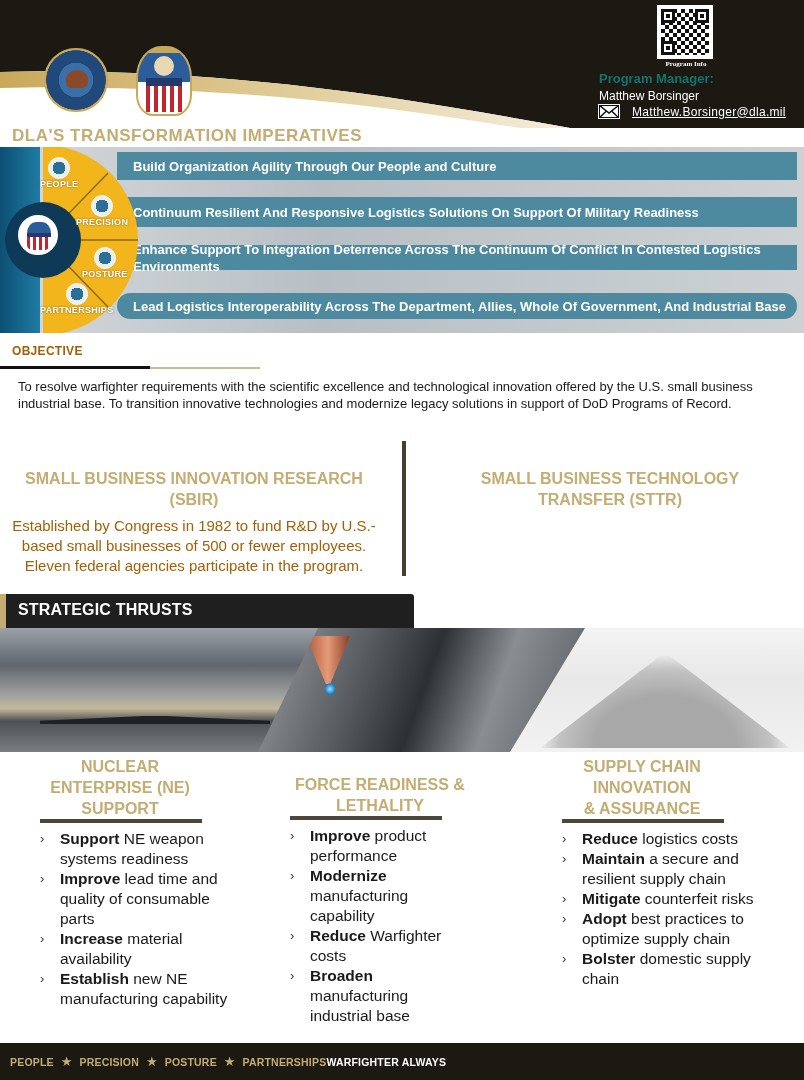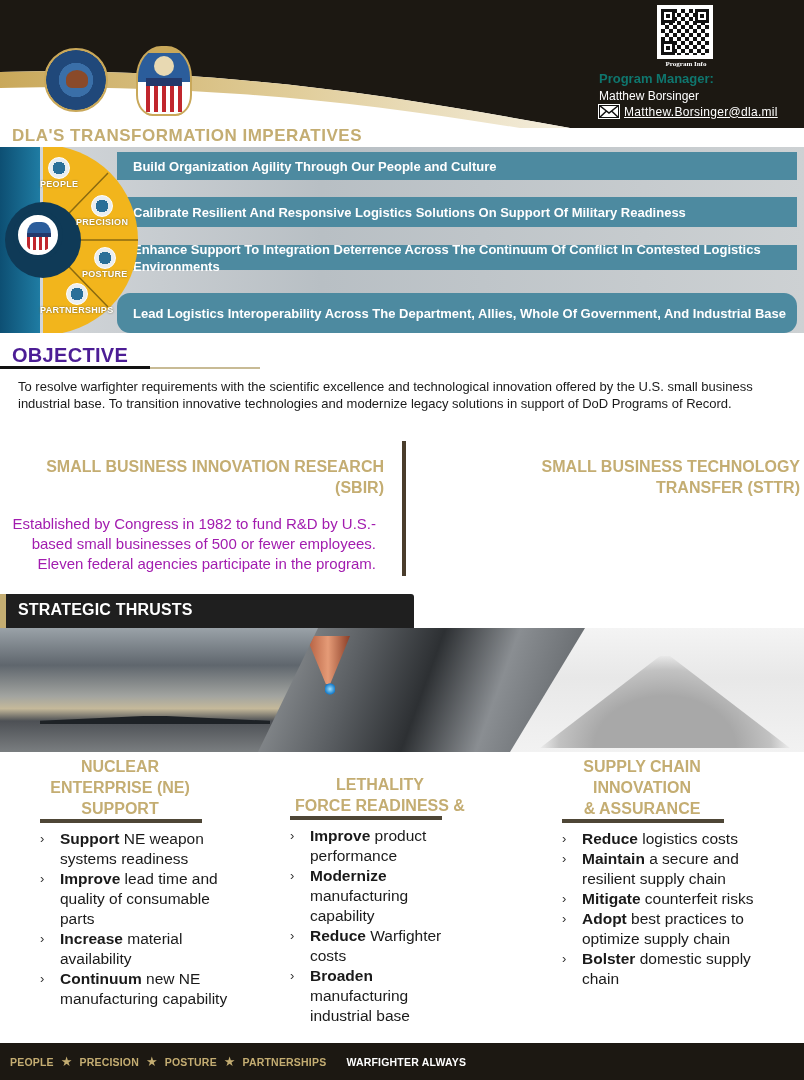--- a/index.html
+++ b/index.html
@@ -22,53 +22,53 @@
 
   .qr { position: absolute; left: 657px; top: 5px; width: 56px; height: 54px; background: #fff; padding: 4px; }
   .qr-grid { width: 100%; height: 100%; background:
       linear-gradient(90deg, transparent 0 0), 
       repeating-conic-gradient(#111 0 25%, #fff 0 50%) 0 0 / 8px 8px; }
   .qr-corner { position: absolute; width: 14px; height: 14px; border: 3px solid #111; background: #fff; }
   .qr-corner::after { content: ""; position: absolute; left: 2px; top: 2px; width: 4px; height: 4px; background: #111; }
   .qr-label { position: absolute; left: 655px; top: 60px; width: 62px; font-family: "Liberation Serif", serif; font-weight: bold; font-size: 7px; color: #ffffff; text-align: center; }
   .pm-label { position: absolute; left: 599px; top: 71px; font-weight: bold; font-size: 13px; color: #0f766e; }
   .pm-name { position: absolute; left: 599px; top: 89px; font-size: 12px; color: #ffffff; }
-  .pm-email-row { position: absolute; left: 598px; top: 104px; display: flex; align-items: center; gap: 4px; }
+  .pm-email-row { position: absolute; left: 598px; top: 104px; display: flex; align-items: center; gap: 12px; }
   .mail-icon { width: 22px; height: 15px; background: #fff; position: relative; border: 1px solid #fff; }
   .mail-icon svg { position: absolute; left: 0; top: 0; }
   .pm-email { font-size: 12px; color: #ffffff; text-decoration: underline; letter-spacing: 0.3px; }
 
   
   .imp-title { position: absolute; left: 12px; top: 126px; font-weight: bold; font-size: 17px; color: #c4ad72; letter-spacing: 0.5px; }
   .imp-section { position: absolute; left: 0; top: 147px; width: 804px; height: 186px; overflow: hidden; background: linear-gradient(90deg, #d6d9dc, #b8bfc4 40%, #cdd1d3); }
   .imp-bar { position: absolute; left: 117px; width: 680px; background: #4d8aa0; color: #ffffff; font-weight: bold; font-size: 13px; padding-left: 16px; display: flex; align-items: center; line-height: 17px; }
   .imp-bar.b1 { top: 5px; height: 28px; }
   .imp-bar.b2 { top: 50px; height: 30px; }
   .imp-bar.b3 { top: 98px; height: 25px; }
-  .imp-bar.b4 { top: 146px; height: 40px; border-radius: 13px; }
+  .imp-bar.b4 { top: 146px; height: 26px; border-radius: 13px; }
   .imp-left { position: absolute; left: 0; top: 0; width: 40px; height: 186px; background: linear-gradient(90deg, #0d4f73, #1f7ca3); }
   .imp-fan { position: absolute; left: -52px; top: -2px; width: 190px; height: 190px; }
   .imp-item { position: absolute; text-align: center; }
   .imp-item .ic { width: 22px; height: 22px; border-radius: 50%; background: radial-gradient(circle, #2a6f98 0 45%, #e9eef1 46%); margin: 0 auto; border: 1px solid #ffffff; }
   .imp-item .lbl { font-weight: bold; font-size: 9px; color: #ffffff; text-shadow: 0 0 2px #6b5c2a; letter-spacing: 0.3px; }
   .center-seal { position: absolute; left: 18px; top: 68px; width: 40px; height: 40px; border-radius: 50%; background: #fff; border: 3px solid #ffffff; box-shadow: 0 0 0 5px #0f3a57; overflow: hidden; }
   .center-seal .in { position: absolute; left: 6px; top: 4px; width: 24px; height: 28px; background: linear-gradient(#2b5d9b 0 40%, #23396b 40% 52%, transparent 52%), repeating-linear-gradient(90deg, #c0262d 0 3px, #fff 3px 6px); border-radius: 40% 40% 20% 20%; }
 
   
-  .obj-title { position: absolute; left: 12px; top: 344px; font-weight: bold; font-size: 20px; color: #4c1d95; letter-spacing: 0.3px; }
+  .obj-title { position: absolute; left: 12px; top: 344px; font-weight: bold; font-size: 12px; color: #a16207; letter-spacing: 0.3px; }
   .obj-rule-dark { position: absolute; left: 0; top: 366px; width: 150px; height: 3px; background: #111; }
   .obj-rule-light { position: absolute; left: 150px; top: 367px; width: 110px; height: 2px; background: #c8bb95; }
   .obj-text { position: absolute; left: 18px; top: 378px; width: 780px; font-size: 13px; line-height: 17px; color: #1a1a1a; }
 
   
-  .prog { position: absolute; top: 456px; width: 380px; text-align: right; }
+  .prog { position: absolute; top: 468px; width: 380px; text-align: center; }
   .prog-left { left: 4px; }
   .prog-right { left: 420px; }
   .prog-title { font-weight: bold; font-size: 16px; color: #c4ad72; line-height: 21px; }
-  .prog-body { font-size: 15px; line-height: 20px; color: #a21caf; margin-top: 16px; }
+  .prog-body { font-size: 15px; line-height: 20px; color: #a16207; margin-top: 6px; }
   .prog-divider { position: absolute; left: 402px; top: 441px; width: 4px; height: 135px; background: #4a3d2c; }
 
   
   .st-banner { position: absolute; left: 0; top: 594px; width: 414px; height: 34px; background: #1f1f1f; border-left: 6px solid #c4ad72; border-radius: 0 3px 0 0; }
   .st-title { position: absolute; left: 12px; top: 7px; font-weight: bold; font-size: 16px; color: #ffffff; letter-spacing: 0.2px; }
   .photos { position: absolute; left: 0; top: 628px; width: 804px; height: 124px; overflow: hidden; }
   .photo { position: absolute; top: 0; height: 124px; }
   .photo-1 { left: 0; width: 330px; background: linear-gradient(180deg, #9aa2a8 0%, #5f666d 30%, #a2a4a0 55%, #c5b99a 65%, #4d5055 75%, #7a7e80 100%); clip-path: polygon(0 0, 330px 0, 270px 124px, 0 124px); }
   .photo-2 { left: 258px; width: 330px; background: linear-gradient(110deg, #9a9ea1 0%, #5a5e62 30%, #2d3033 50%, #8a8e92 70%, #55595d 100%); clip-path: polygon(60px 0, 330px 0, 255px 124px, 0 124px); }
   .photo-2 .nozzle { position: absolute; left: 48px; top: 8px; width: 44px; height: 48px; background: linear-gradient(90deg, #b05a3c, #e59b77, #8a3e27); clip-path: polygon(0 0, 100% 0, 55% 100%, 45% 100%); }
@@ -93,21 +93,21 @@
   .bullets { list-style: none; margin-top: 6px; }
   .bullets li { position: relative; padding-left: 20px; font-size: 15.5px; line-height: 20px; color: #1a1a1a; }
   .bullets li .chev { position: absolute; left: 0; top: 0; font-size: 13px; color: #333; }
   .bullets li b { font-weight: bold; }
   .col-1 .bullets { margin-left: 0; }
 
   
   .footer { position: absolute; left: 0; top: 1043px; width: 804px; height: 37px; background: #1c1812; display: flex; align-items: center; padding-left: 10px; }
   .ft-item { font-weight: bold; font-size: 10.5px; color: #c4ad72; letter-spacing: 0.2px; }
   .ft-star { color: #c4ad72; font-size: 13px; margin: 0 7px; }
-  .ft-motto { font-weight: bold; font-size: 10.5px; color: #ffffff; margin-left: 20px; letter-spacing: 0.2px; }
+  .ft-motto { font-weight: bold; font-size: 10.5px; color: #ffffff; letter-spacing: 0.2px; }
 </style>
 </head>
 <body>
 
 <div class="header">
   <svg class="bg" width="804" height="128" viewBox="0 0 804 128">
     <defs>
       <linearGradient id="goldSweep" x1="0" x2="1" y1="0" y2="0">
         <stop offset="0" stop-color="#c9a85a"></stop>
         <stop offset="0.5" stop-color="#e0cc98"></stop>
@@ -148,21 +148,21 @@
     <a class="pm-email">Matthew.Borsinger@dla.mil</a>
   </div>
 </div>
 
 <div class="imp-title">DLA'S TRANSFORMATION IMPERATIVES</div>
 <div class="imp-section">
   <div class="imp-bar b1">
       <span>Build Organization Agility Through Our People and Culture</span>
     </div>
   <div class="imp-bar b2">
-      <span>Calibrate Resilient And Responsive Logistics Solutions On Support Of Military Readiness</span>
+      <span>Continuum Resilient And Responsive Logistics Solutions On Support Of Military Readiness</span>
     </div>
   <div class="imp-bar b3">
       <span>Enhance Support To Integration Deterrence Across The Continuum Of Conflict In Contested Logistics Environments</span>
     </div>
   <div class="imp-bar b4">
       <span>Lead Logistics Interoperability Across The Department, Allies, Whole Of Government, And Industrial Base</span>
     </div>
 
   <div class="imp-left"></div>
   <svg class="imp-fan" viewBox="0 0 190 190">
@@ -232,28 +232,28 @@
   <div class="col-head">
     <div>NUCLEAR</div>
     <div>ENTERPRISE (NE)</div>
     <div>SUPPORT</div>
   </div>
   <div class="col-rule"></div>
   <ul class="bullets">
     <li><span class="chev">›</span><b>Support</b><span> NE weapon systems readiness</span></li>
     <li><span class="chev">›</span><b>Improve</b><span> lead time and quality of consumable parts</span></li>
     <li><span class="chev">›</span><b>Increase</b><span> material availability</span></li>
-    <li><span class="chev">›</span><b>Continuum</b><span> new NE manufacturing capability</span></li>
+    <li><span class="chev">›</span><b>Establish</b><span> new NE manufacturing capability</span></li>
   </ul>
 </div>
 
 <div class="col col-2">
   <div class="col-head">
+    <div>FORCE READINESS &amp;</div>
     <div>LETHALITY</div>
-    <div>FORCE READINESS &amp;</div>
   </div>
   <div class="col-rule"></div>
   <ul class="bullets">
     <li><span class="chev">›</span><b>Improve</b><span> product performance</span></li>
     <li><span class="chev">›</span><b>Modernize</b><span> manufacturing capability</span></li>
     <li><span class="chev">›</span><b>Reduce</b><span> Warfighter costs</span></li>
     <li><span class="chev">›</span><b>Broaden</b><span> manufacturing industrial base</span></li>
   </ul>
 </div>
 

